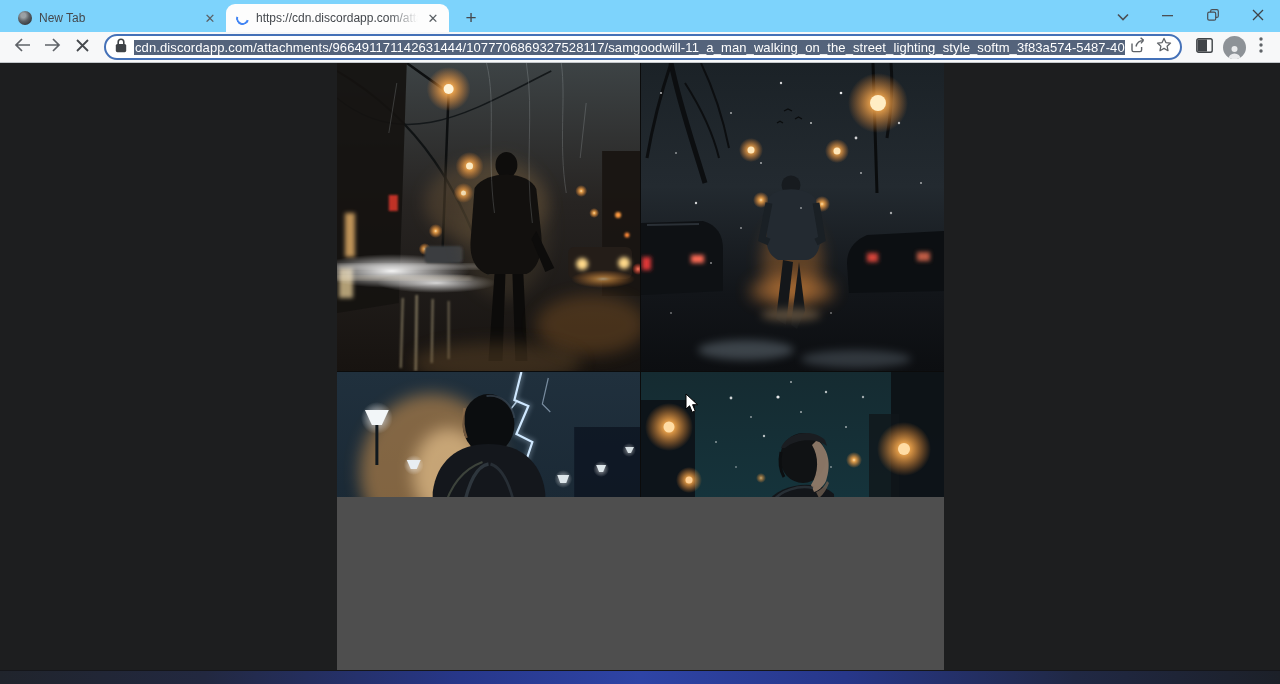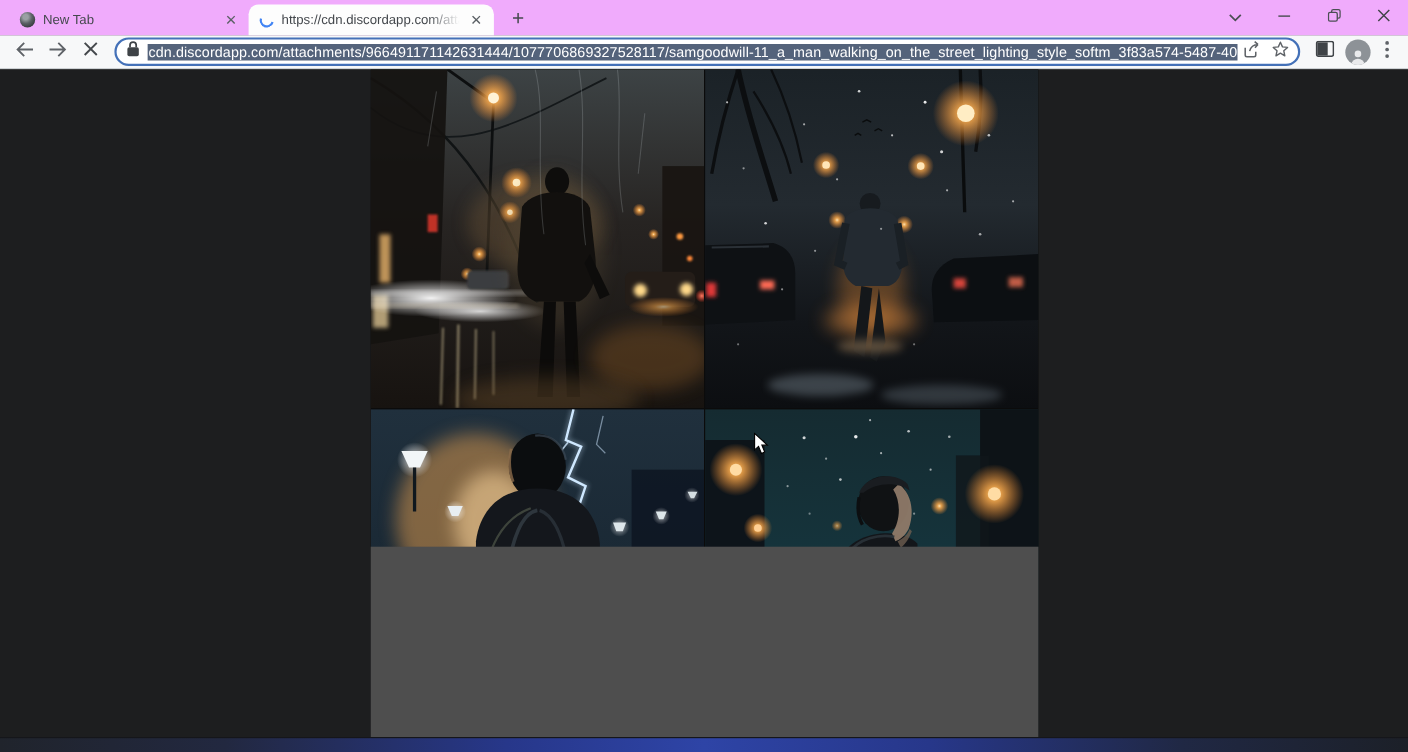--- a/index.html
+++ b/index.html
@@ -1,20 +1,20 @@
 <!DOCTYPE html>
 <html style="--omnibox_focus_ring: #4471b8; --selection_bg: #54637b; --selection_text: #ffffff; --spinner_blue: #4285f4; --placeholder_gray: #4e4e4e; --taskbar_blue: #2e44a6; --viewer_bg: #1d1e1f;"><head>
 <meta charset="utf-8">
 <style>
   * { margin:0; padding:0; box-sizing:border-box; }
   html,body { width:1280px; height:684px; overflow:hidden; background:#1d1e1f;
               font-family:"Liberation Sans", sans-serif; }
 
   
-  .tabstrip { height:32px; background:#f0abfc; display:flex; align-items:flex-end; position:relative; }
+  .tabstrip { height:32px; background:#7dd3fc; display:flex; align-items:flex-end; position:relative; }
   .tab { height:28px; display:flex; align-items:center; padding:0 8px 0 10px; gap:7px; position:relative; }
   .tab-inactive { width:218px; margin-left:8px; }
   .tab-inactive::after { content:""; position:absolute; right:-2px; top:7px; height:14px; width:1px; background:#9aa0a6; }
   .tab-active { width:223px; background:#fdfdfd; border-radius:9px 9px 0 0; }
   .tab-title { font-size:12px; color:#44484d; white-space:nowrap; overflow:hidden; flex:1;
                -webkit-mask-image:linear-gradient(90deg,#000 82%,transparent); mask-image:linear-gradient(90deg,#000 82%,transparent); }
   .favicon-globe { width:14px; height:14px; border-radius:50%; flex:0 0 auto;
         background:radial-gradient(circle at 38% 32%, #9aa0a4 0 18%, #5c6166 45%, #393d41 75%, #54585c); }
   .spinner { width:13px; height:13px; border-radius:50%; flex:0 0 auto; border:2px solid transparent;
              border-bottom-color:#4285f4; border-left-color:#4285f4; transform:rotate(-28deg); }

